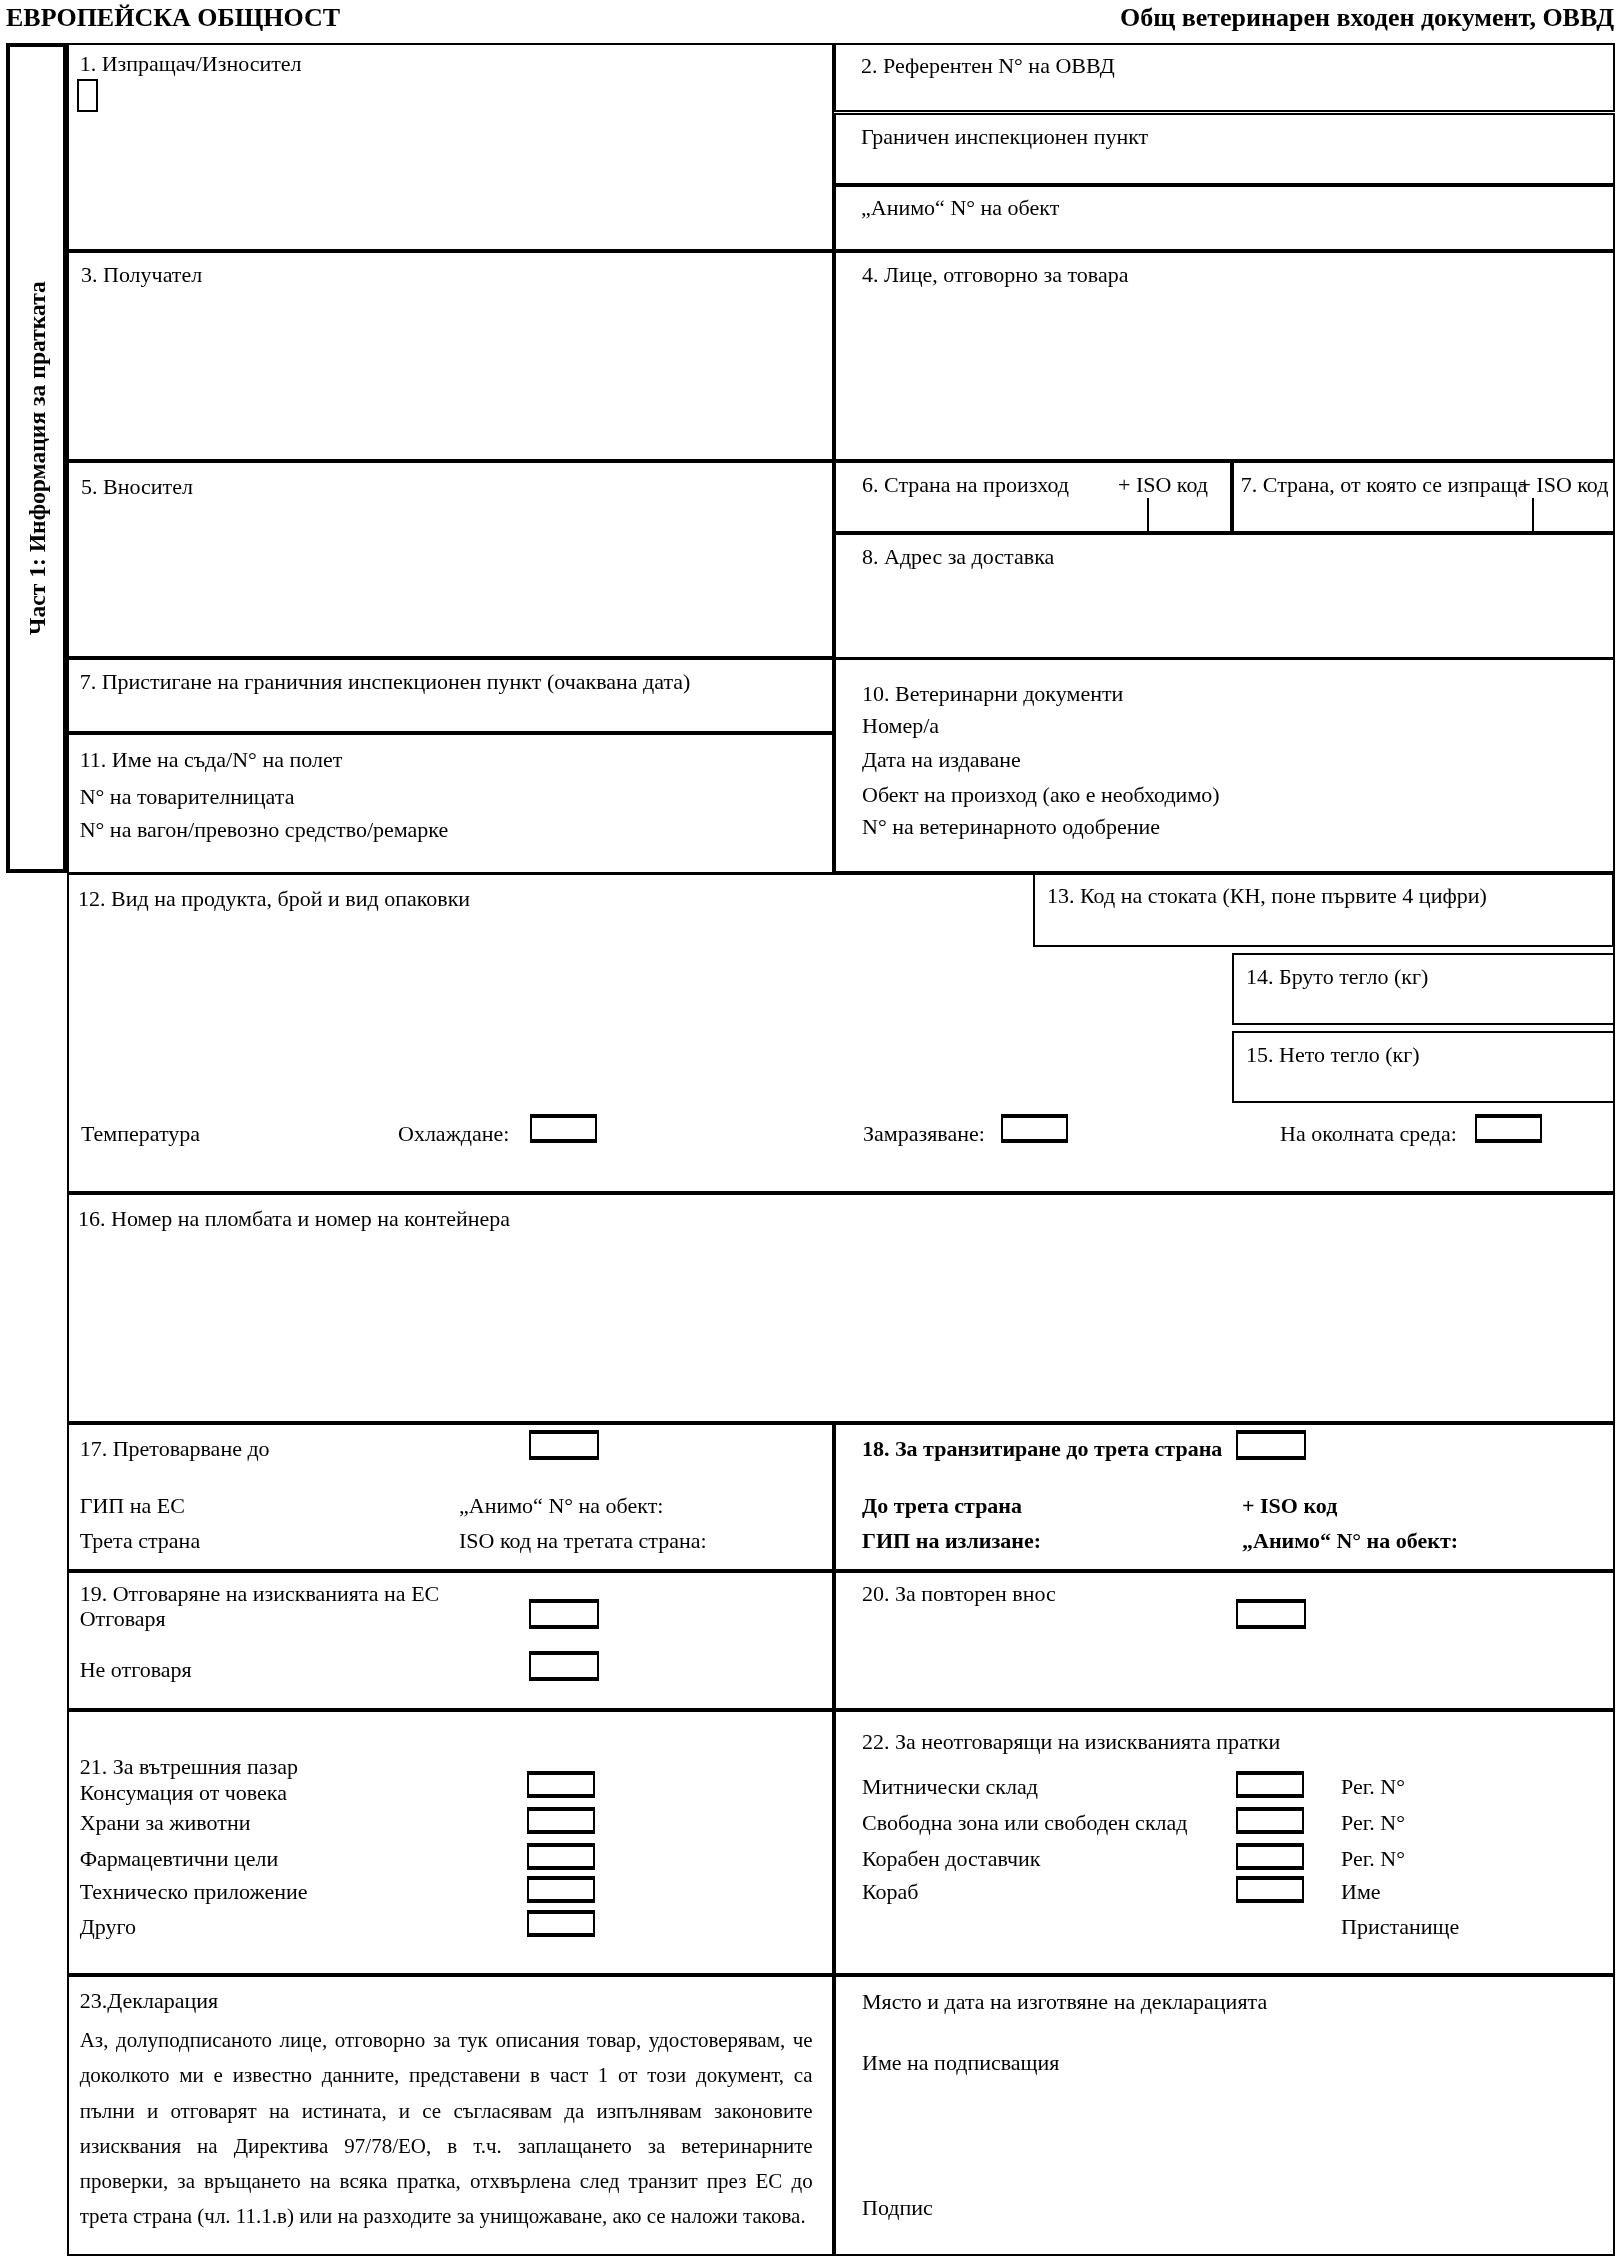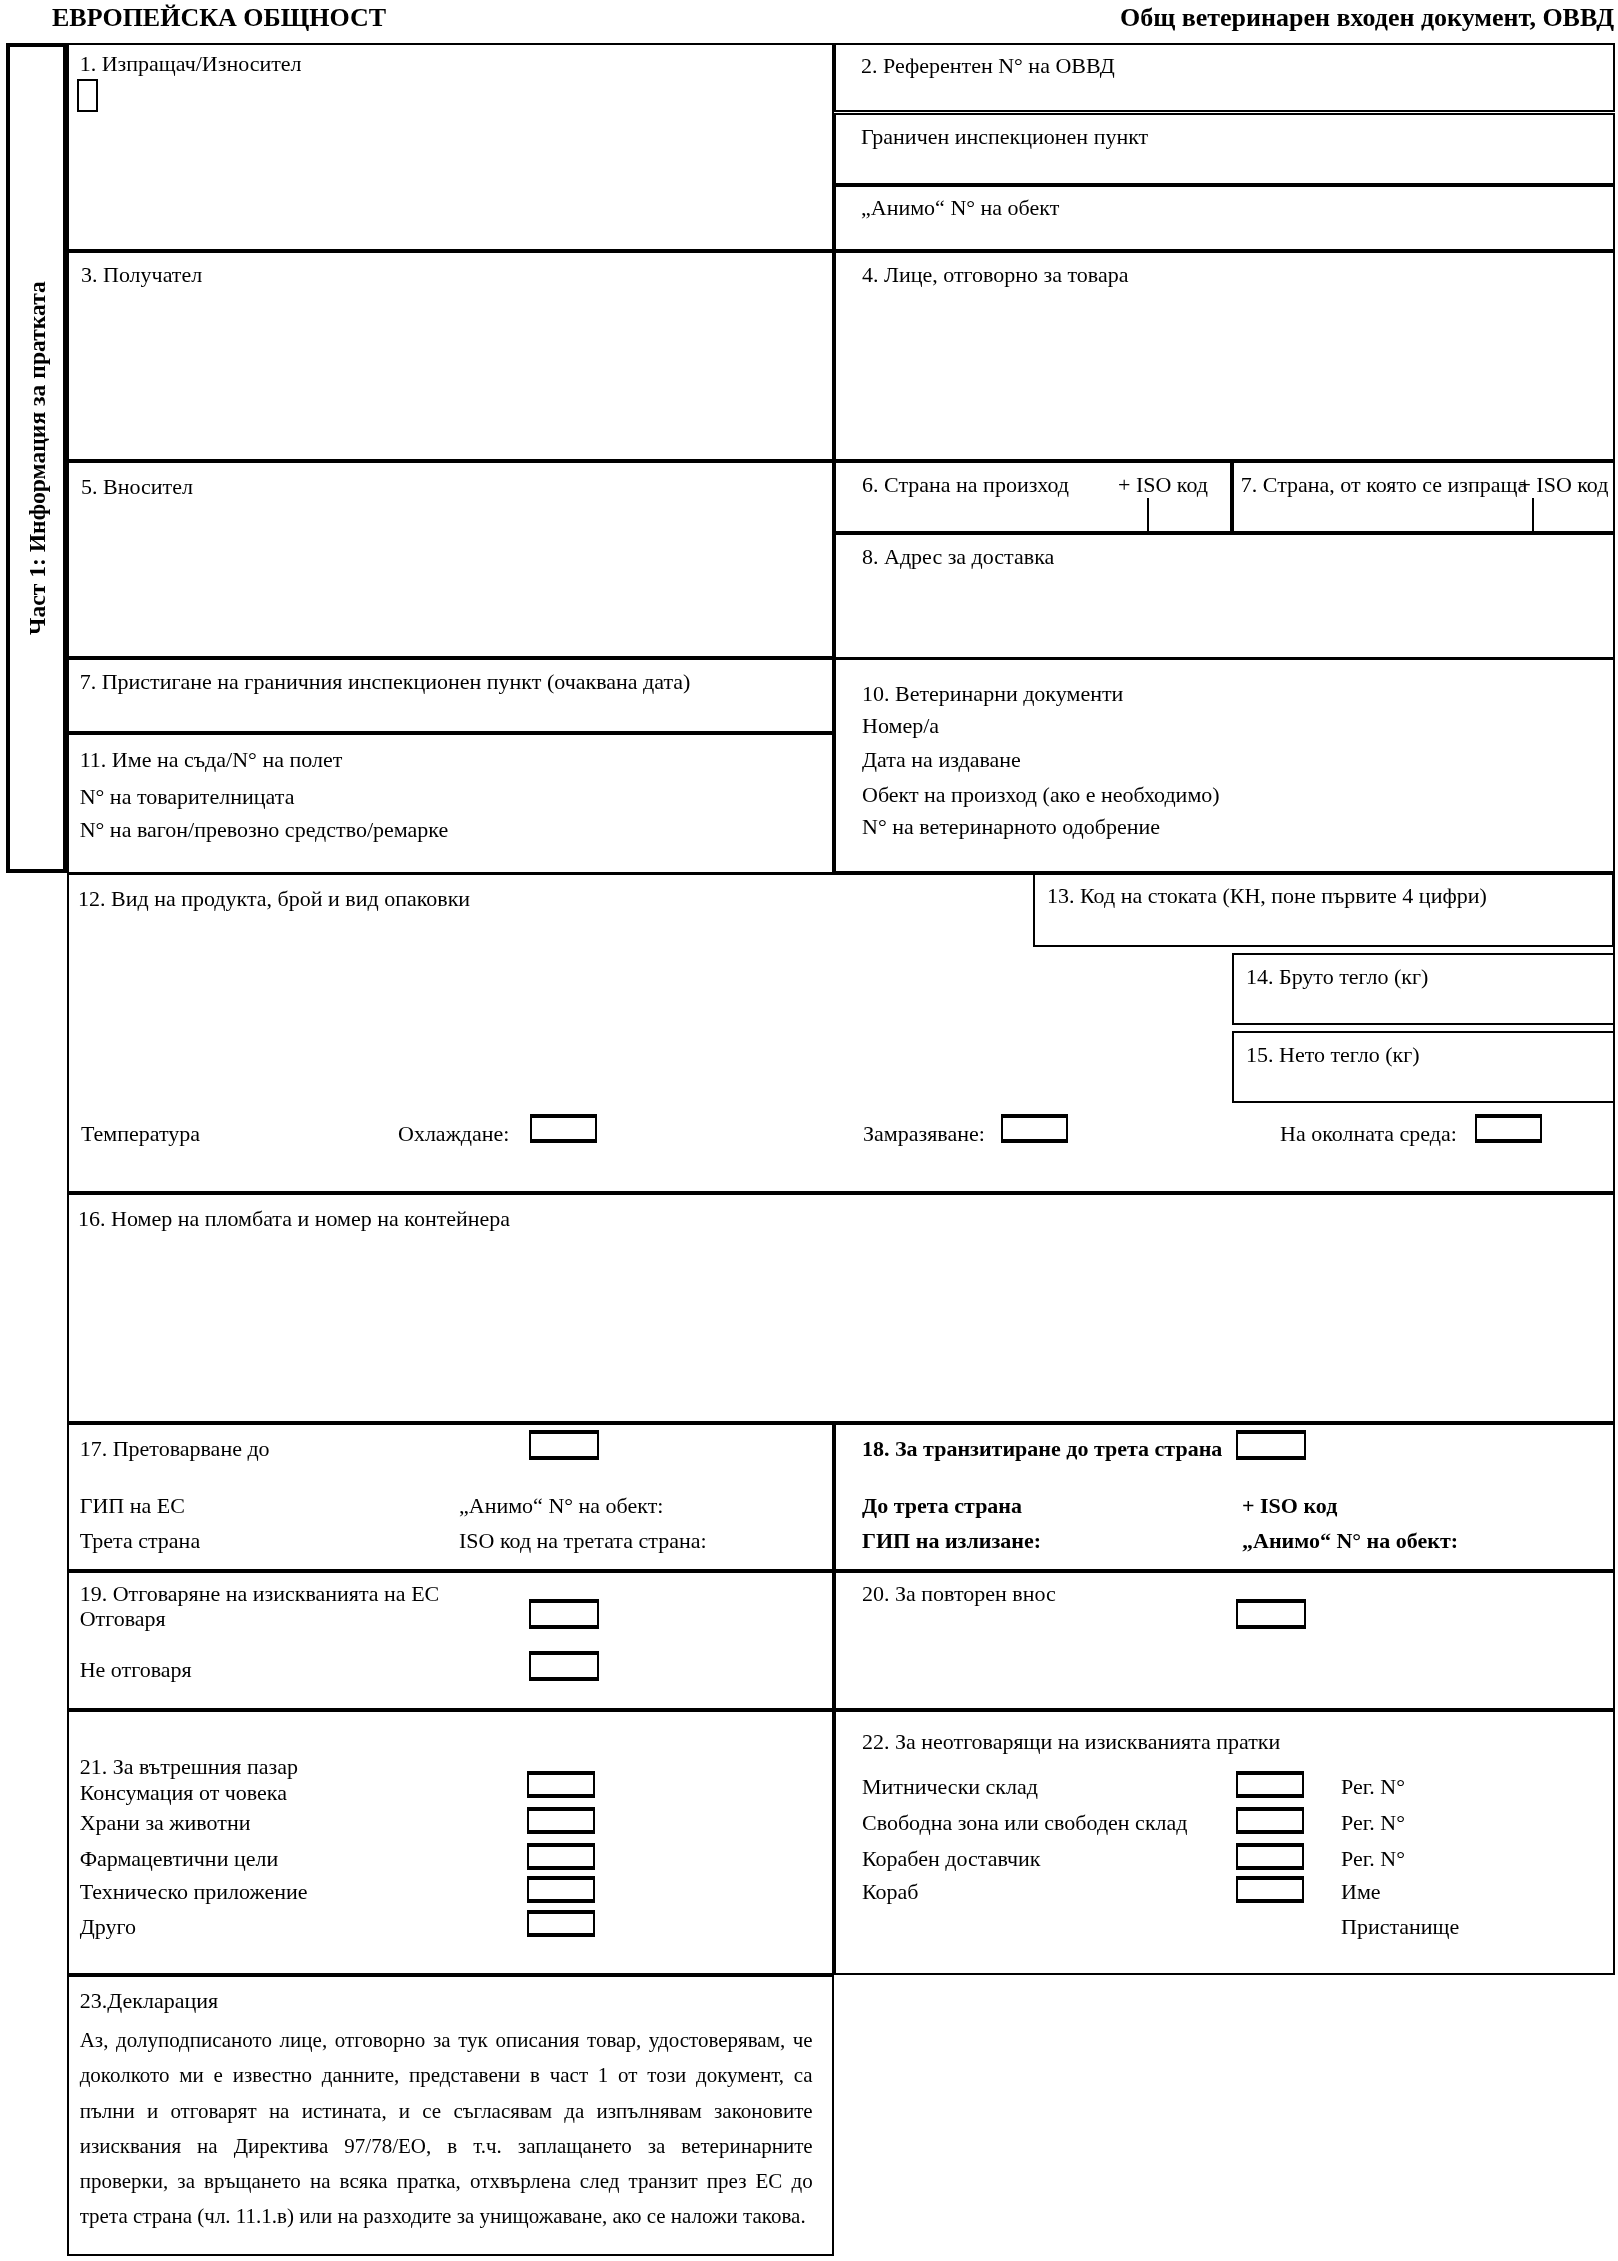--- a/index.html
+++ b/index.html
@@ -1,18 +1,18 @@
 <!DOCTYPE html>
 <html style="font-size:12px"><head>
 <meta charset="utf-8">
 <style>
   html,body{margin:0;padding:0;background:#e8e8e8;}
   .page{position:relative;width:1618px;height:2261px;background:#ffffff;
         font-family:"Liberation Serif",serif;color:#000;overflow:hidden;}
-  .hdr{position:absolute;font-weight:bold;font-size:26px;white-space:nowrap;margin-left:46px;}
+  .hdr{position:absolute;font-weight:bold;font-size:26px;white-space:nowrap;}
   .cell{position:absolute;border:2.3px solid #000;box-sizing:border-box;background:#fff;}
   .lbl{position:absolute;font-size:22px;white-space:nowrap;line-height:1.15;}
   .cb{position:absolute;box-sizing:border-box;background:#fff;
       border:2.3px solid #000;border-top-width:4.6px;border-bottom-width:4.6px;}
   .tick{position:absolute;width:2.3px;background:#000;}
   .tofu{position:absolute;border:2.3px solid #000;box-sizing:border-box;}
   .sidebar{position:absolute;left:6px;top:43px;width:61px;height:830px;
            border:4.6px solid #000;box-sizing:border-box;background:#fff;}
   .sidebar span{position:absolute;left:50%;top:50%;
            transform:translate(-50%,-50%) rotate(-90deg);
@@ -169,15 +169,20 @@
   </div>
   <span class="cb" style="left:1236px;top:1771px;width:68px;height:27px;"></span>
   <span class="cb" style="left:1236px;top:1807px;width:68px;height:27px;"></span>
   <span class="cb" style="left:1236px;top:1843px;width:68px;height:27px;"></span>
   <span class="cb" style="left:1236px;top:1876px;width:68px;height:27px;"></span>
 
   <div class="cell" style="left:67px;top:1975px;width:767px;height:281px;">
     <span class="lbl" style="left:10.7px;top:10.7px;">23.Декларация</span>
     <div class="para" style="left:10.7px;top:46px;width:733px;">Аз, долуподписаното лице, отговорно за тук описания товар, удостоверявам, че доколкото ми е известно данните, представени в част 1 от този документ, са пълни и отговарят на истината, и се съгласявам да изпълнявам законовите изисквания на Директива 97/78/ЕО, в т.ч. заплащането за ветеринарните проверки, за връщането на всяка пратка, отхвърлена след транзит през ЕС до трета страна (чл. 11.1.в) или на разходите за унищожаване, ако се наложи такова.</div>
   </div>
+  <div class="cell" style="left:834px;top:1975px;width:781px;height:281px;">
+    <span class="lbl" style="left:26px;top:12px;">Място и дата на изготвяне на декларацията</span>
+    <span class="lbl" style="left:26px;top:73px;">Име на подписващия</span>
+    <span class="lbl" style="left:26px;top:218px;">Подпис</span>
+  </div>
 
 </div>
 
 
 </body></html>

